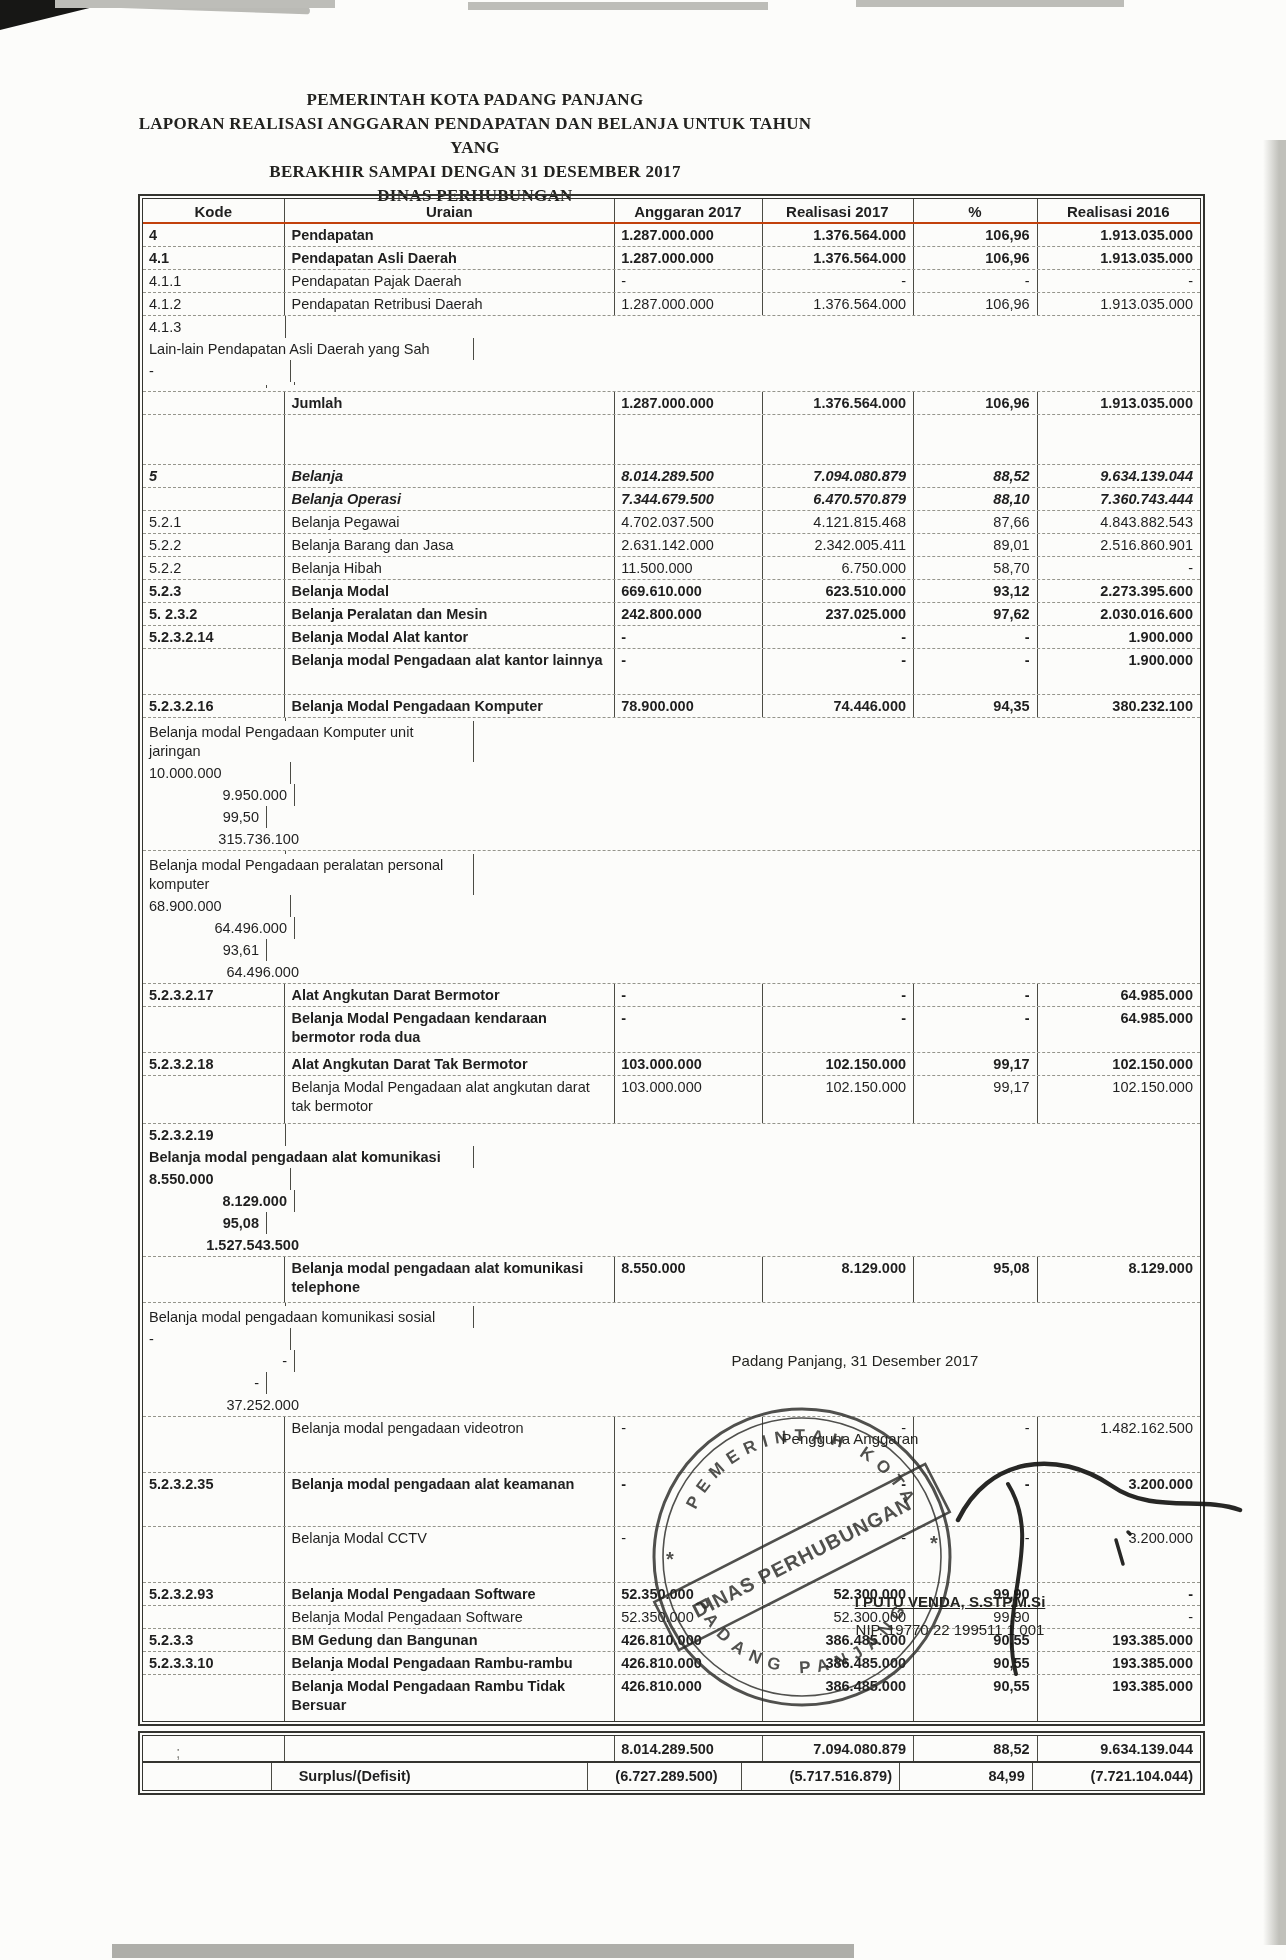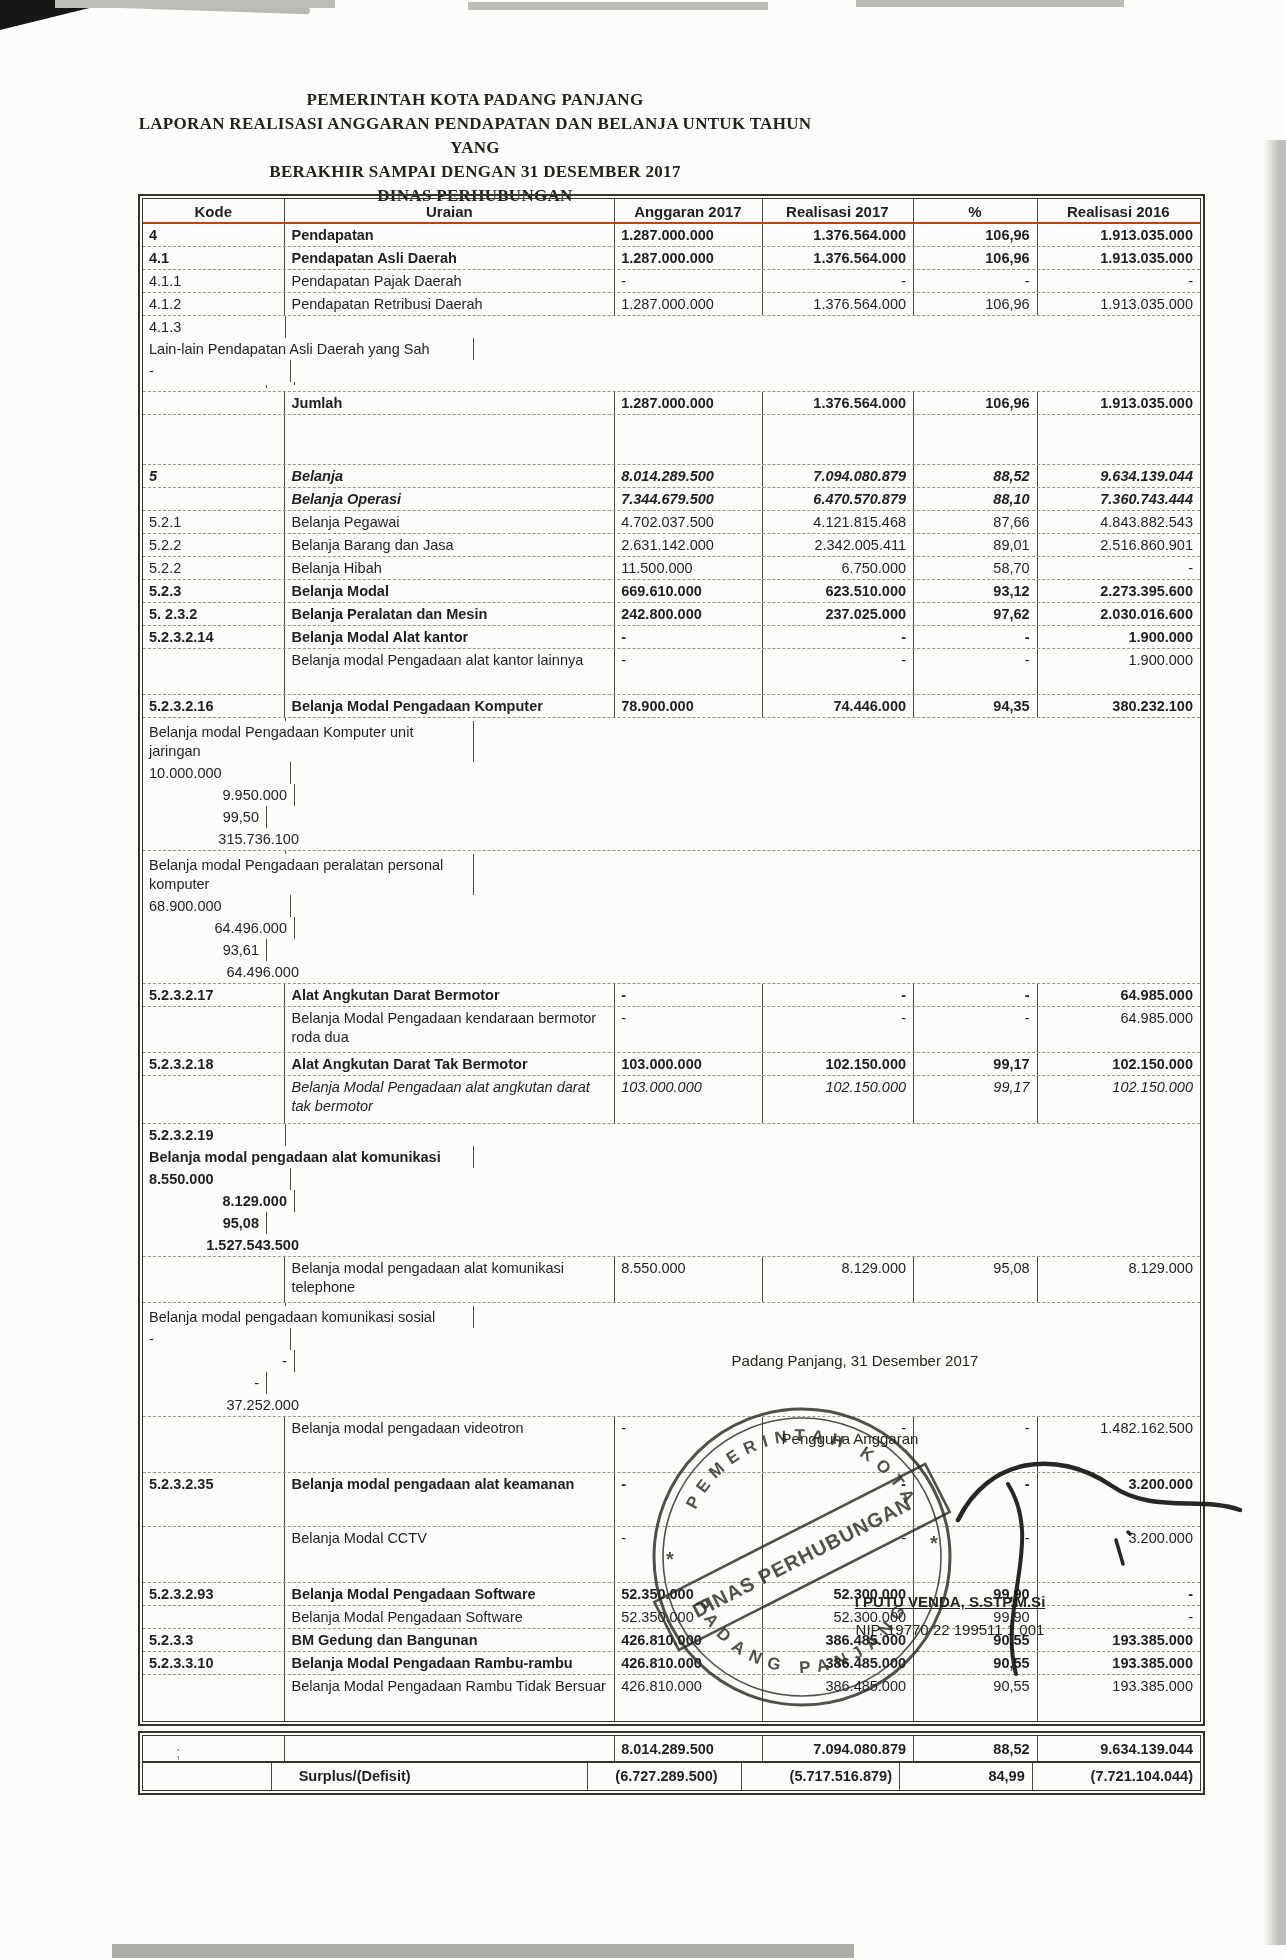--- a/index.html
+++ b/index.html
@@ -30,21 +30,21 @@
   .c0{width:143px;}
   .c1{width:331px;}
   .c2{width:148px;text-align:left;}
   .c3{width:152px;text-align:right;}
   .c4{width:124px;text-align:right;}
   .c5{width:163px;text-align:right;border-right:none;}
   .hrow{border-bottom:2px solid #c2410c;min-height:25px;}
   .hrow .cell{text-align:center;font-weight:bold;font-size:15px;padding-top:3px;}
   .bold .cell{font-weight:bold;}
   .italic .cell{font-style:italic;}
-  .h44{min-height:44px;flex-direction:column;} .h46{min-height:46px;} .h48{min-height:48px;font-style:italic;}
+  .h44{min-height:44px;flex-direction:column;} .h46{min-height:46px;font-weight:bold;} .h48{min-height:48px;}
   .h50{min-height:50px;flex-direction:column;} .h54{min-height:54px;} .h56{min-height:56px;}
   .spacer{min-height:50px;}
   #totals .trow{border-bottom:2px solid #34342f;min-height:27px;}
   #totals .trow:last-child{border-bottom:none;gap:21px;}
   #totals .cell{font-weight:bold;padding-top:4px;}
   
   .ftext{position:absolute;font-size:15px;color:#242420;}
   #fdate{top:1352px;left:660px;width:390px;text-align:center;}
   #frole{top:1430px;left:700px;width:300px;text-align:center;}
   #fname{top:1593px;left:760px;width:380px;text-align:center;font-weight:bold;

